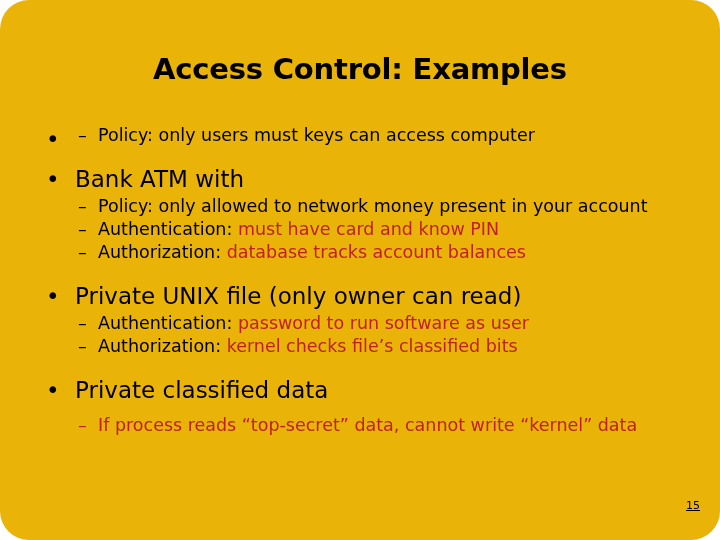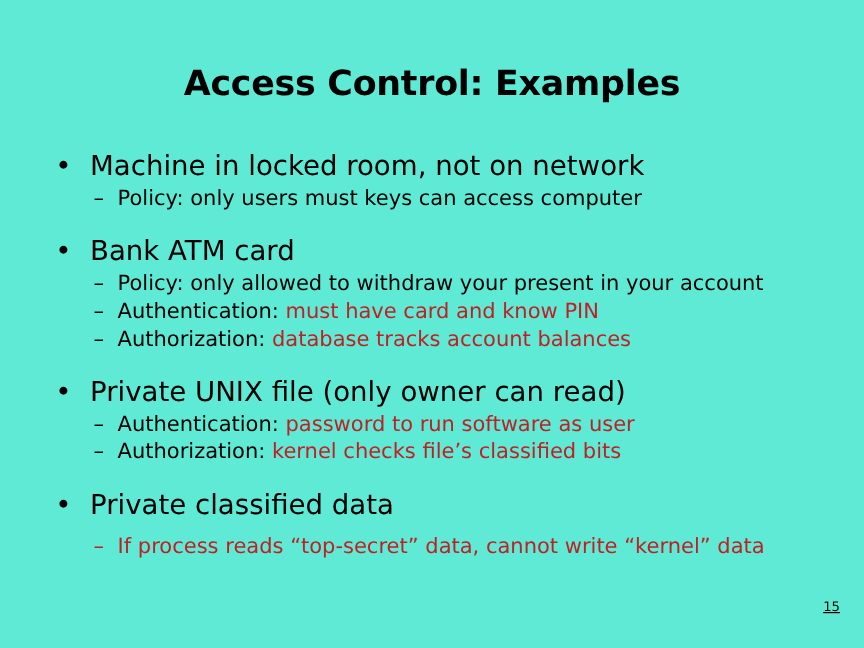--- a/index.html
+++ b/index.html
@@ -12,21 +12,22 @@
     height: 540px;
     font-family: "DejaVu Sans", sans-serif;
     color: #000000;
     overflow: hidden;
     position: relative;
   }
   .slide {
     position: relative;
     width: 720px;
     height: 540px;
-    background: #5eead4;
+    background: #eab308;
+    border-radius: 29px;
   }
   .slide-title {
     position: absolute;
     top: 52px;
     left: 0;
     width: 720px;
     text-align: center;
     font-size: 29px;
     font-weight: bold;
     letter-spacing: -0.2px;
@@ -100,40 +101,39 @@
 
 <div class="slide">
 
   <div class="slide-title">Access Control: Examples</div>
 
   <div class="body-area">
 
     <div class="group">
       <div class="lvl1">
         <span class="bullet-dot">•</span>
-        <span>Machine in locked room, not on network</span>
       </div>
       <div class="lvl2">
         <span class="bullet-dash">–</span>
         <span>Policy: </span>
         <span>only users must keys can access computer</span>
       </div>
     </div>
 
     <div class="group-gap"></div>
 
     <div class="group">
       <div class="lvl1">
         <span class="bullet-dot">•</span>
-        <span>Bank ATM card</span>
+        <span>Bank ATM with</span>
       </div>
       <div class="lvl2">
         <span class="bullet-dash">–</span>
         <span>Policy: </span>
-        <span>only allowed to withdraw your present in your account</span>
+        <span>only allowed to network money present in your account</span>
       </div>
       <div class="lvl2">
         <span class="bullet-dash">–</span>
         <span>Authentication: </span>
         <span class="red-text">must have card and know PIN</span>
       </div>
       <div class="lvl2">
         <span class="bullet-dash">–</span>
         <span>Authorization: </span>
         <span class="red-text">database tracks account balances</span>

